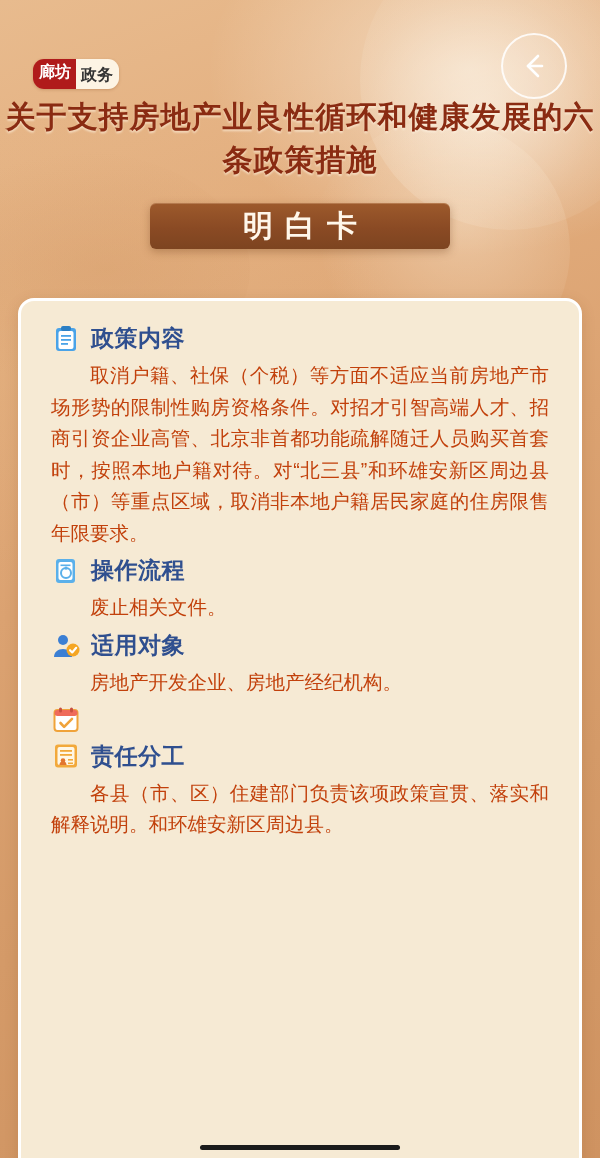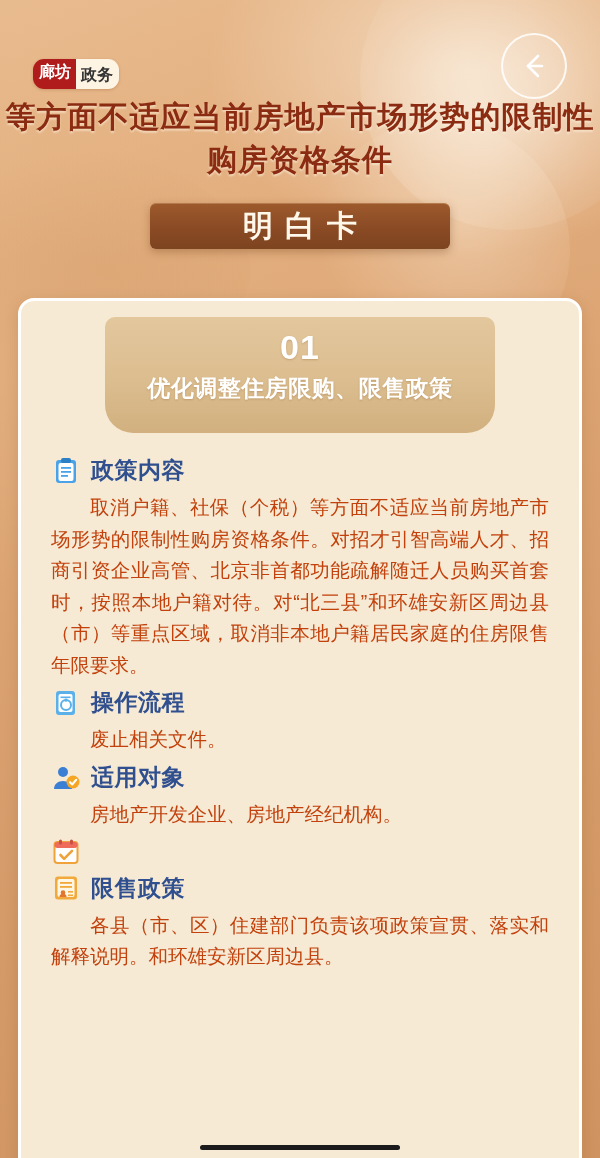--- a/index.html
+++ b/index.html
@@ -224,32 +224,28 @@
 
 <div class="back-btn">
   <span>
     <svg width="34" height="34" viewBox="0 0 34 34" fill="none">
       <path d="M21 7 L11 17 L21 27" stroke="#ffffff" stroke-width="2.6" stroke-linecap="round" stroke-linejoin="round"></path>
       <path d="M11 17 H25" stroke="#ffffff" stroke-width="2.6" stroke-linecap="round"></path>
     </svg>
   </span>
 </div>
 
-<div class="title">等方面不适应当前房地产市场形势的限制性购房资格条件</div>
+<div class="title">关于支持房地产业良性循环和健康发展的六条政策措施</div>
 
 <div class="ribbon">
   <span>明白卡</span>
 </div>
 
 <div class="card">
 
-  <div class="sec-head">
-    <div class="sec-num">01</div>
-    <div class="sec-name">优化调整住房限购、限售政策</div>
-  </div>
 
   <div class="blocks">
 
     <div class="block">
       <div class="block-head">
         <span class="icon-box">
           <svg width="30" height="30" viewBox="0 0 30 30">
             <rect x="5" y="4" width="20" height="23" rx="3" fill="#4aa3e8"></rect>
             <rect x="7.5" y="7" width="15" height="18" rx="2" fill="#ffffff"></rect>
             <rect x="10" y="2" width="10" height="5" rx="2" fill="#2b7fc4"></rect>
@@ -315,21 +311,21 @@
             <rect x="4" y="3.5" width="22" height="23" rx="3" fill="#f2a93b"></rect>
             <rect x="6.5" y="6" width="17" height="18" rx="2" fill="#fff7e6"></rect>
             <rect x="9" y="9" width="12" height="1.8" fill="#f2a93b"></rect>
             <rect x="9" y="13" width="12" height="1.8" fill="#f2a93b"></rect>
             <circle cx="12" cy="19.6" r="2.3" fill="#e2762f"></circle>
             <path d="M8.4 24c0-2.2 1.7-3.4 3.6-3.4s3.6 1.2 3.6 3.4z" fill="#e2762f"></path>
             <rect x="17" y="18" width="5" height="1.6" fill="#f2a93b"></rect>
             <rect x="17" y="21.5" width="5" height="1.6" fill="#f2a93b"></rect>
           </svg>
         </span>
-        <span class="block-title">限售政策</span>
+        <span class="block-title">责任分工</span>
       </div>
       <div class="block-body">各县（市、区）住建部门负责该项政策宣贯、落实和解释说明。和环雄安新区周边县。</div>
     </div>
 
   </div>
 </div>
 
 <div class="home-bar"></div>
 
 </body></html>

